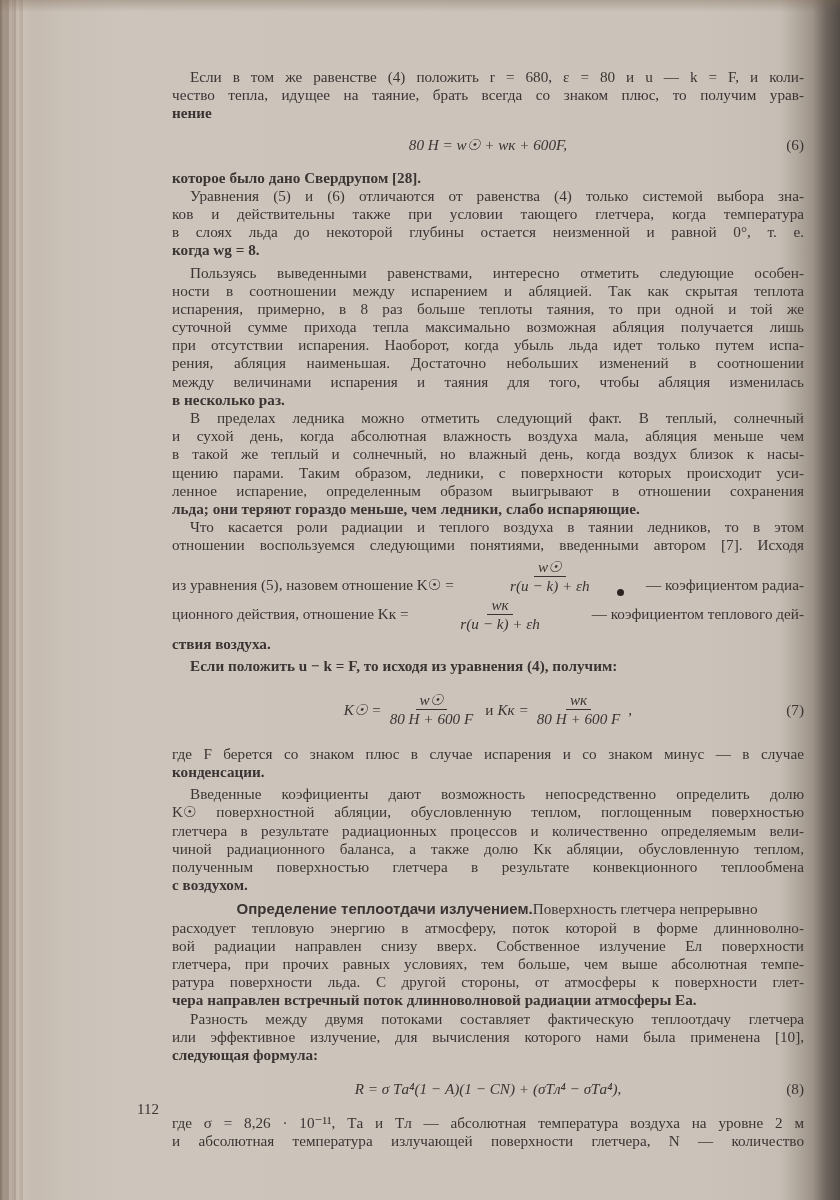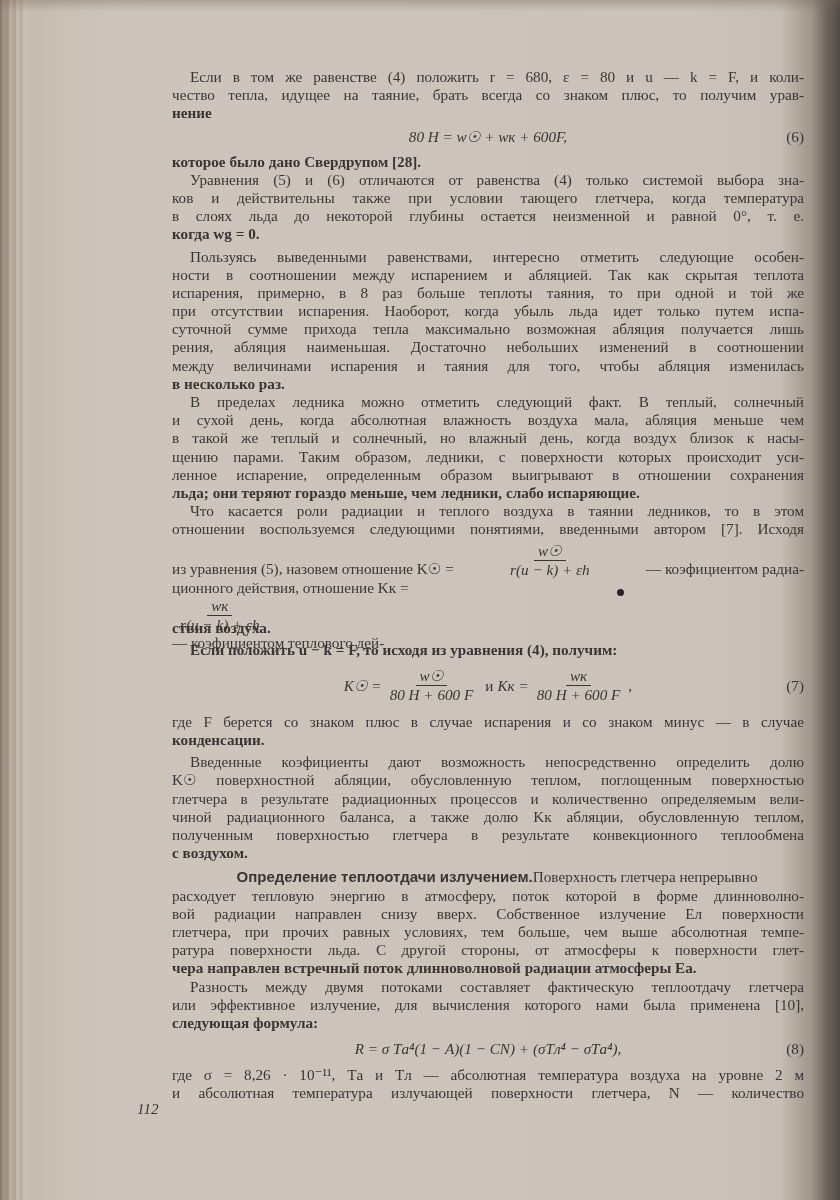--- a/index.html
+++ b/index.html
@@ -19,29 +19,29 @@
     background: linear-gradient(180deg, rgba(120,100,80,.35), rgba(0,0,0,0));
   }
   .page-text {
     position:absolute; left:172px; top:68px; width:632px;
     font-size:15.2px; line-height:18.2px; text-align:justify;
   }
   .line { display:block; white-space:nowrap; text-align:justify; text-align-last:justify; height:18.2px; }
   .line.last { text-align-last:left;font-weight:bold; }
   .formula {
     position:relative; height:auto; display:flex; align-items:center; justify-content:center;
-    font-style:normal; margin:4px 0;
+    font-style:normal; margin:12px 0;
   }
   .formula .num { position:absolute; right:0; }
   .it { font-style:italic; }
   .frac { display:inline-flex; flex-direction:column; align-items:center; vertical-align:middle; margin:0 4px; }
   .frac .n { border-bottom:1px solid #3a3433; padding:0 4px; line-height:18px; }
   .frac .d { line-height:18px; padding:0 4px; }
   .bold { font-weight:bold; font-family:"Liberation Sans","DejaVu Sans",sans-serif; font-size:15px; }
-  .pagenum { position:absolute; left:137px; top:1101px; font-size:15px;font-style:italic; }
+  .pagenum { position:absolute; left:137px; top:1101px; font-size:15px; }
   .gap { height:6px; }
   .ink-dot { position:absolute; left:617px; top:589px; width:7px; height:7px; border-radius:50%; background:#2b2322; }
 </style>
 </head>
 <body>
 
 <div class="spine"></div>
 <div class="topband"></div>
 <div class="ink-dot"></div>
 
@@ -53,28 +53,28 @@
 
   <div class="formula" style="height:22px">
     <span class="it">80 H = w☉ + wк + 600F,</span>
     <span class="num">(6)</span>
   </div>
   <span class="line last">которое было дано Свердрупом [28].</span>
 
   <span class="line" style="padding-left:18px">Уравнения (5) и (6) отличаются от равенства (4) только системой выбора зна-</span>
   <span class="line">ков и действительны также при условии тающего глетчера, когда температура</span>
   <span class="line">в слоях льда до некоторой глубины остается неизменной и равной 0°, т. е.</span>
-  <span class="line last">когда wg = 0.</span>
+  <span class="line last">когда wg = 8.</span>
   <div class="gap" style="height:4px"></div>
 
   <span class="line" style="padding-left:18px">Пользуясь выведенными равенствами, интересно отметить следующие особен-</span>
   <span class="line">ности в соотношении между испарением и абляцией. Так как скрытая теплота</span>
   <span class="line">испарения, примерно, в 8 раз больше теплоты таяния, то при одной и той же</span>
+  <span class="line">суточной сумме прихода тепла максимально возможная абляция получается лишь</span>
   <span class="line">при отсутствии испарения. Наоборот, когда убыль льда идет только путем испа-</span>
-  <span class="line">суточной сумме прихода тепла максимально возможная абляция получается лишь</span>
   <span class="line">рения, абляция наименьшая. Достаточно небольших изменений в соотношении</span>
   <span class="line">между величинами испарения и таяния для того, чтобы абляция изменилась</span>
   <span class="line last">в несколько раз.</span>
 
   <span class="line" style="padding-left:18px">В пределах ледника можно отметить следующий факт. В теплый, солнечный</span>
   <span class="line">и сухой день, когда абсолютная влажность воздуха мала, абляция меньше чем</span>
   <span class="line">в такой же теплый и солнечный, но влажный день, когда воздух близок к насы-</span>
   <span class="line">щению парами. Таким образом, ледники, с поверхности которых происходит уси-</span>
   <span class="line">ленное испарение, определенным образом выигрывают в отношении сохранения</span>
   <span class="line last">льда; они теряют гораздо меньше, чем ледники, слабо испаряющие.</span>
@@ -84,21 +84,21 @@
 
   <div style="display:flex; align-items:flex-end; justify-content:space-between; height:40px; white-space:nowrap;">
     <span>из уравнения (5), назовем отношение K☉ =</span>
     <span class="frac it">
       <span class="n">w☉</span>
       <span class="d">r(u − k) + εh</span>
     </span>
     <span>— коэфициентом радиа-</span>
   </div>
 
-  <div style="display:flex; align-items:flex-start; justify-content:space-between; height:40px; white-space:nowrap;flex-direction:column;">
+  <div style="display:flex; align-items:center; justify-content:space-between; height:40px; white-space:nowrap;">
     <span>ционного действия, отношение Kк =</span>
     <span class="frac it">
       <span class="n">wк</span>
       <span class="d">r(u − k) + εh</span>
     </span>
     <span>— коэфициентом теплового дей-</span>
   </div>
   <span class="line last">ствия воздуха.</span>
   <div class="gap" style="height:4px"></div>
   <span class="line last" style="padding-left:18px">Если положить u − k = F, то исходя из уравнения (4), получим:</span>

